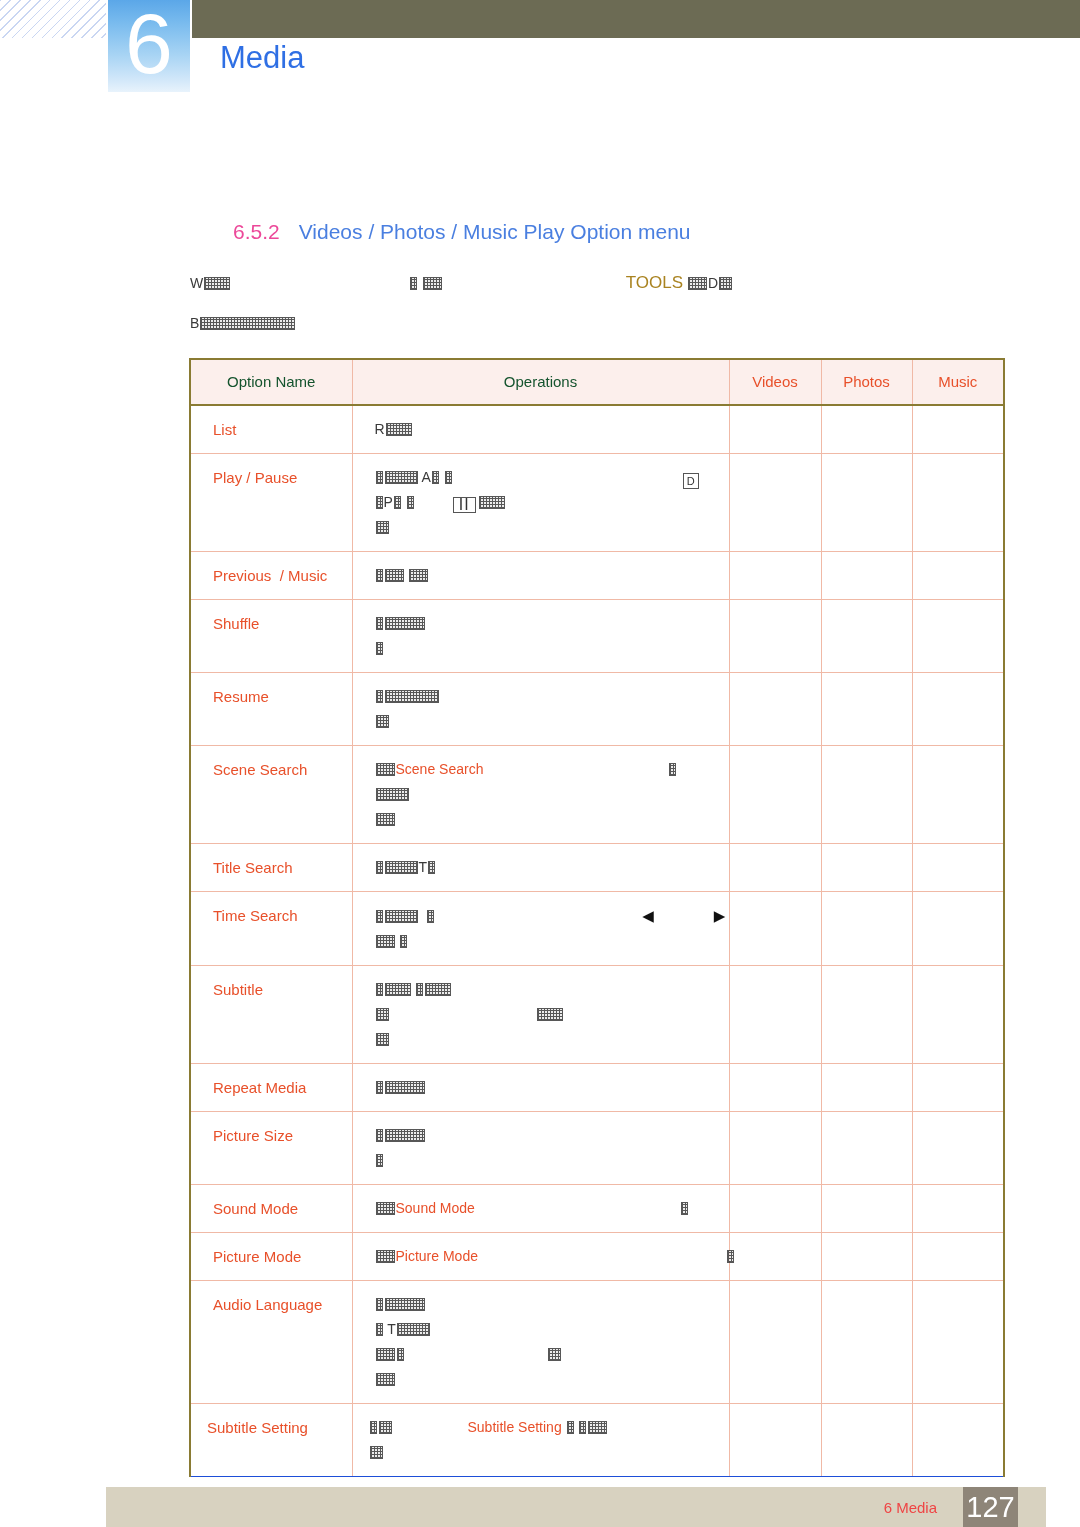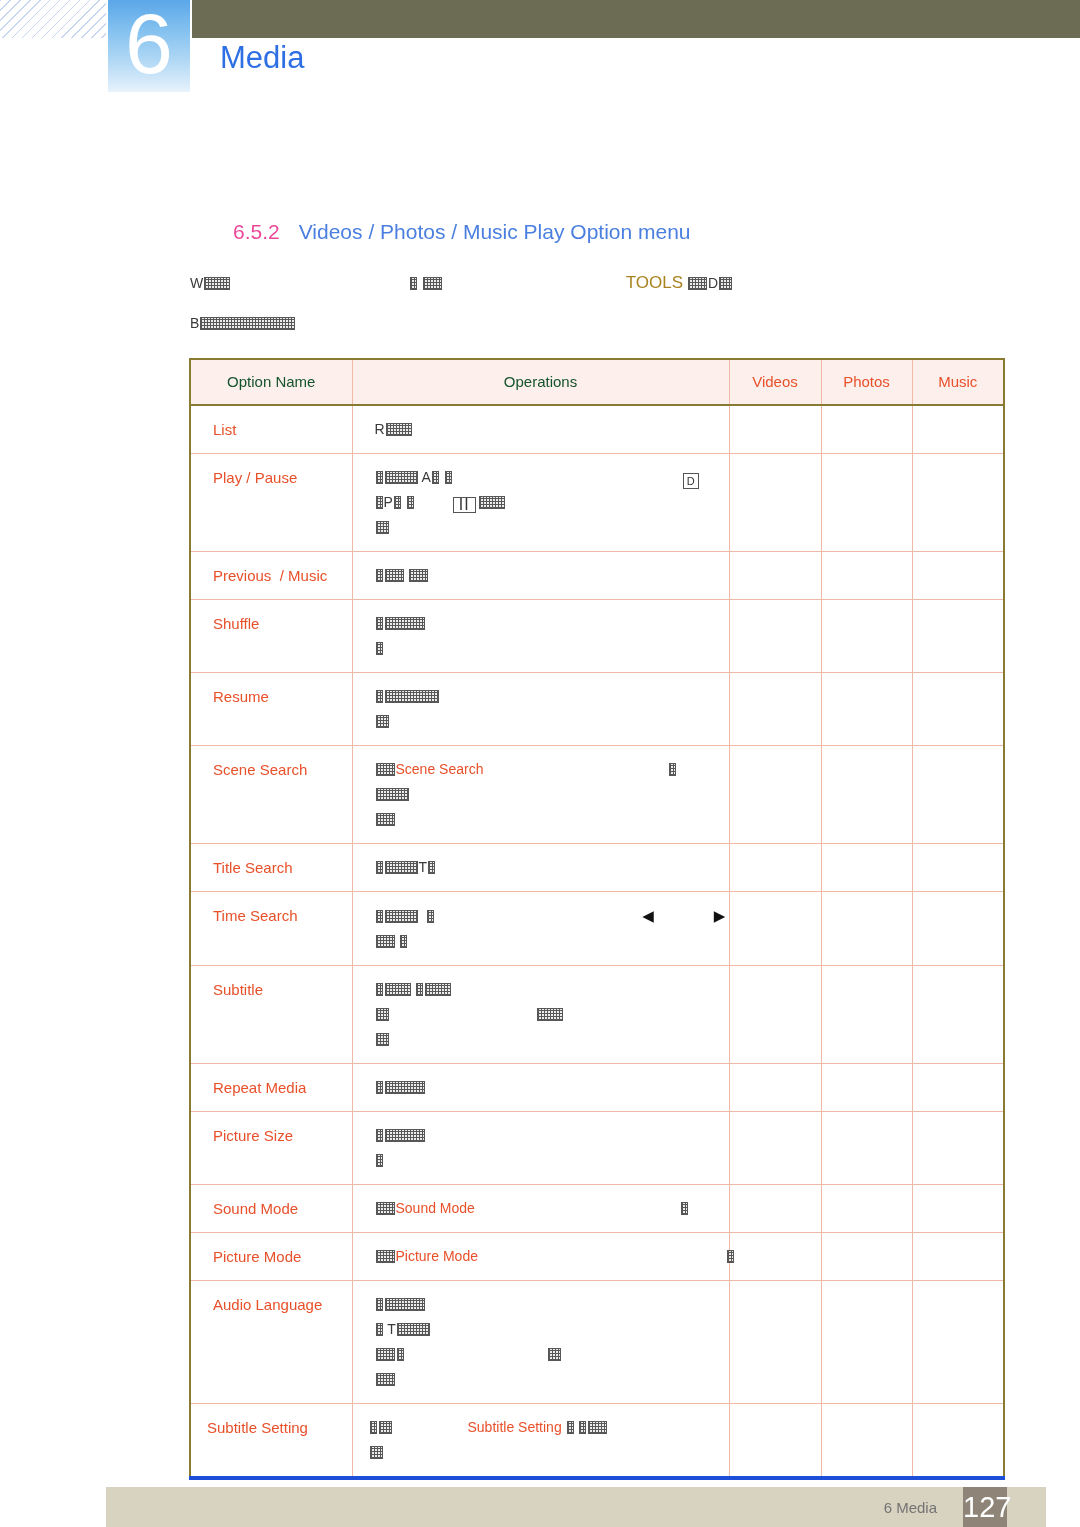--- a/index.html
+++ b/index.html
@@ -100,21 +100,21 @@
     border-top:2px solid #8a7b33;
     border-bottom:2px solid #8a7b33;
     line-height:22px;
   }
   table.opt thead th.gold-h { color:#14532d; }
   table.opt thead th.red-h  { color:#e8502a; }
 
   table.opt tbody td.optname { color:#e8502a; font-size:15px; white-space:nowrap; }
   table.opt tbody td.ops     { color:#3a3a3a; }
   table.opt tbody td.chk     { padding:0; }
-  table.opt tbody tr:last-child td { border-bottom:4px solid #1d4ed8;padding-left:16px; }
+  table.opt tbody tr:last-child td { border-bottom:1px solid #1d4ed8;padding-left:16px; }
   table.opt tbody tr td:first-child { border-left:2px solid #8a7b33;margin-top:28px; }
   table.opt tbody tr td:last-child  { border-right:2px solid #8a7b33; }
   table.opt thead tr th:first-child { border-left:2px solid #8a7b33; }
   table.opt thead tr th:last-child  { border-right:2px solid #8a7b33; }
 
   .ops-line { display:block; white-space:nowrap; }
   .lit { color:#e8502a; }
 
   
   .keycap {
@@ -135,24 +135,24 @@
   .gapI { display:inline-block; width:142px; }
   .gapJ { display:inline-block; width:75px; }
 
   
   .footer-bar {
     position:absolute; left:106px; top:1487px; width:940px; height:40px;
     background:#d8d2c0;
   }
   .footer-label {
     position:absolute; right:143px; top:1498px;
-    color:#737373; font-size:15px; line-height:20px;
+    color:#ef4444; font-size:15px; line-height:20px;
   }
   .footer-page {
-    position:absolute; left:963px; top:1487px; width:44px; height:40px;
+    position:absolute; left:963px; top:1487px; width:55px; height:40px;
     background:#8f8madd; background:#8e8578;
     color:#ffffff; font-size:29px; line-height:40px; text-align:center;
   }
 </style>
 </head>
 <body>
 
 <div class="hdr-hatch"></div>
 <div class="hdr-band"></div>
 

